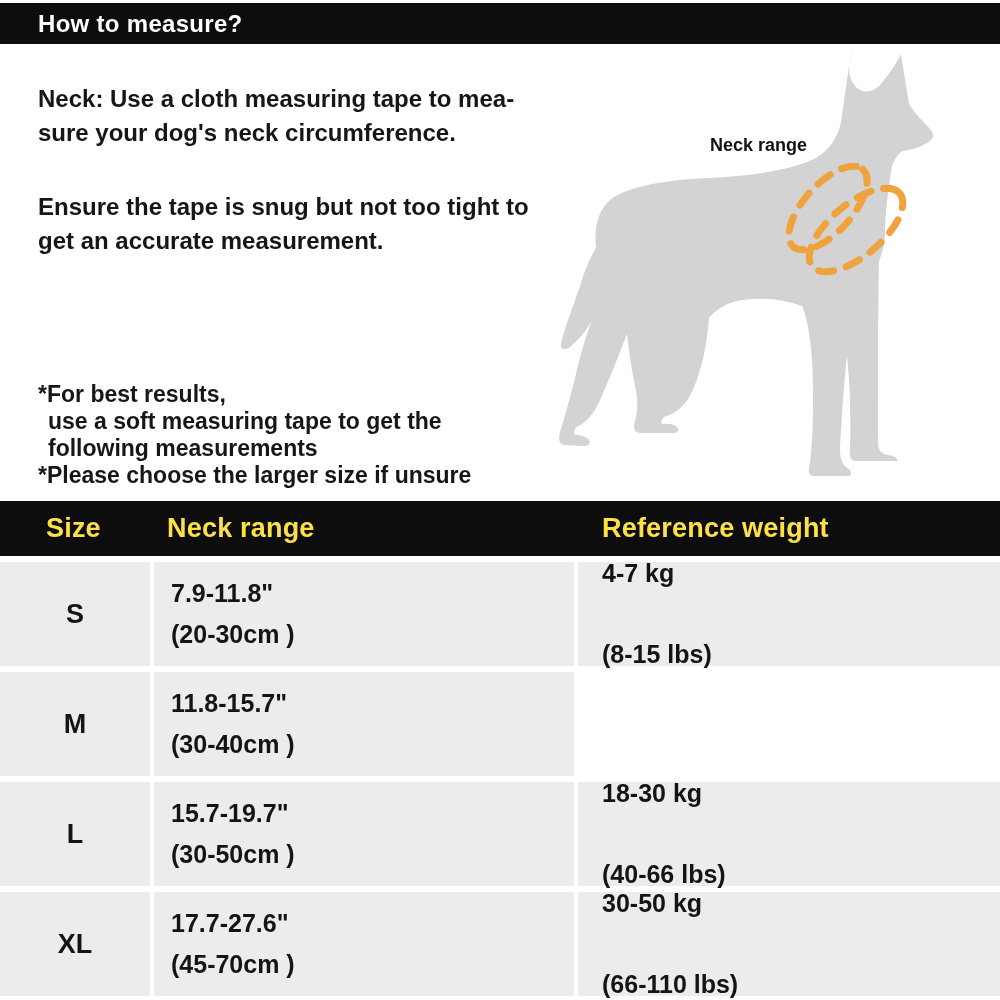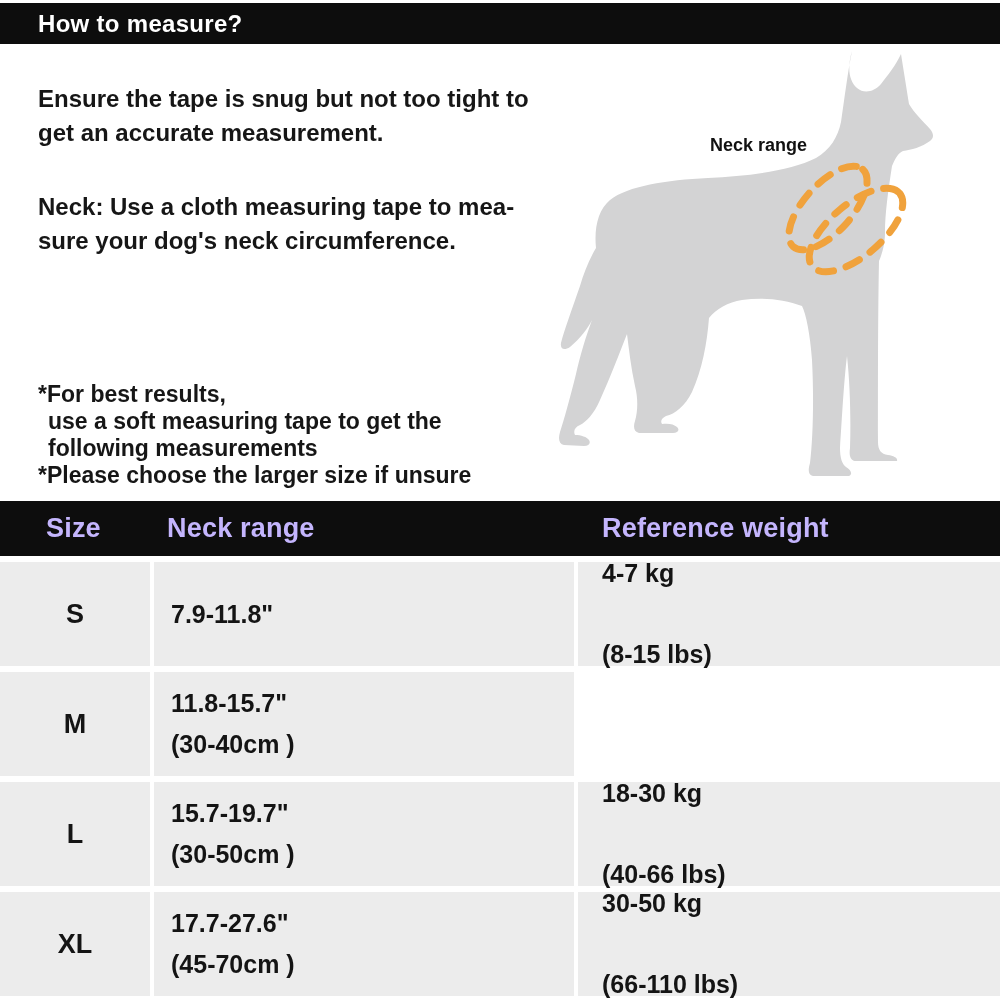--- a/index.html
+++ b/index.html
@@ -18,21 +18,21 @@
   .intro p{margin:0 0 40px 0;}
   
   .diagram{position:absolute;left:558px;top:46px;width:384px;height:430px;}
   .neck-label{position:absolute;left:710px;top:135px;font-size:18px;font-weight:700;color:#111;}
   
   .footnotes{position:absolute;left:38px;top:381px;font-size:23px;font-weight:600;line-height:27px;color:#161616;}
   .footnotes .indent{padding-left:10px;}
   
   .size-table{position:absolute;left:0;top:501px;width:1000px;}
   .t-head{position:relative;height:55px;background:#0d0d0d;}
-  .t-head span{position:absolute;top:0;line-height:55px;color:#c4b5fd;font-size:27px;font-weight:700;letter-spacing:.2px;}
+  .t-head span{position:absolute;top:0;line-height:55px;color:#fde047;font-size:27px;font-weight:700;letter-spacing:.2px;}
   .th-size{left:46px;} .th-neck{left:167px;} .th-ref{left:602px;}
   .t-rows{display:flex;flex-direction:column;gap:6px;margin-top:6px;}
   .t-row{display:flex;gap:4px;height:104px;}
   .t-row .c1{
     width:150px;background:#ececec;display:flex;align-items:center;justify-content:center;
     font-size:27px;font-weight:700;
   }
   .t-row .c2,.t-row .c3{
     background:#ececec;display:flex;flex-direction:column;justify-content:center;
     font-size:25px;font-weight:700;line-height:41px;box-sizing:border-box;
@@ -44,26 +44,26 @@
 <body>
 
 <div class="page">
 
   <div class="title-bar">
     <span class="title">How to measure?</span>
   </div>
 
   <div class="intro">
     <p>
+      <span>Neck: Use a cloth measuring tape to mea-</span><br>
+      <span>sure your dog's neck circumference.</span>
+    </p>
+    <p>
       <span>Ensure the tape is snug but not too tight to</span><br>
       <span>get an accurate measurement.</span>
-    </p>
-    <p>
-      <span>Neck: Use a cloth measuring tape to mea-</span><br>
-      <span>sure your dog's neck circumference.</span>
     </p>
   </div>
 
   <div class="diagram">
     <svg width="384" height="430" viewBox="0 0 384 430" xmlns="http://www.w3.org/2000/svg">
       <path fill="#d3d3d4" d="M294 5
         C289 22 291 35 299 42 C306 48 316 46 323 38 C330 29 338 19 343 8
         C346 27 349 45 351 58 C356 67 366 76 372 83 C376 88 376 92 372 95
         C364 101 353 104 345 105 C340 107 337 113 334 120 C330 146 327 168 327 186
         C327 199 324 208 321 215 C320 262 320 332 320 396 C320 404 323 408 330 409
@@ -100,20 +100,21 @@
       <span class="th-neck">Neck range</span>
       <span class="th-ref">Reference weight</span>
     </div>
     <div class="t-rows">
         <div class="t-row">
           <div class="c1">
             <div>S</div>
           </div>
           <div class="c2">
             <div>7.9-11.8"</div>
+            <div>(20-30cm )</div>
           </div>
           <div class="c3">
             <div>4-7 kg</div>
             <div>(8-15 lbs)</div>
           </div>
         </div>
         <div class="t-row">
           <div class="c1">
             <div>M</div>
           </div>

